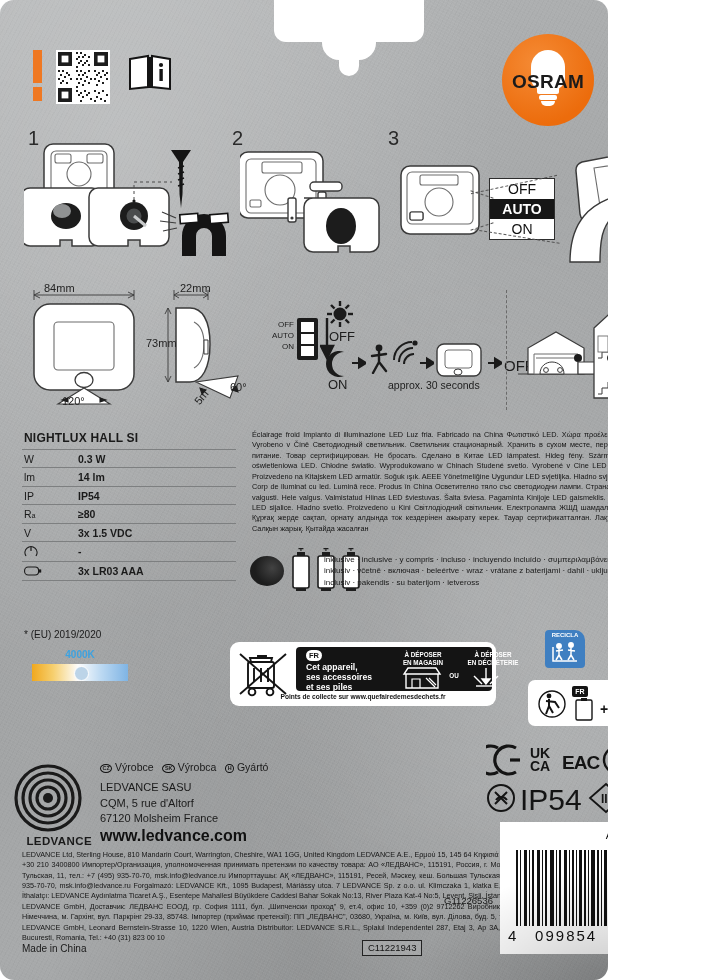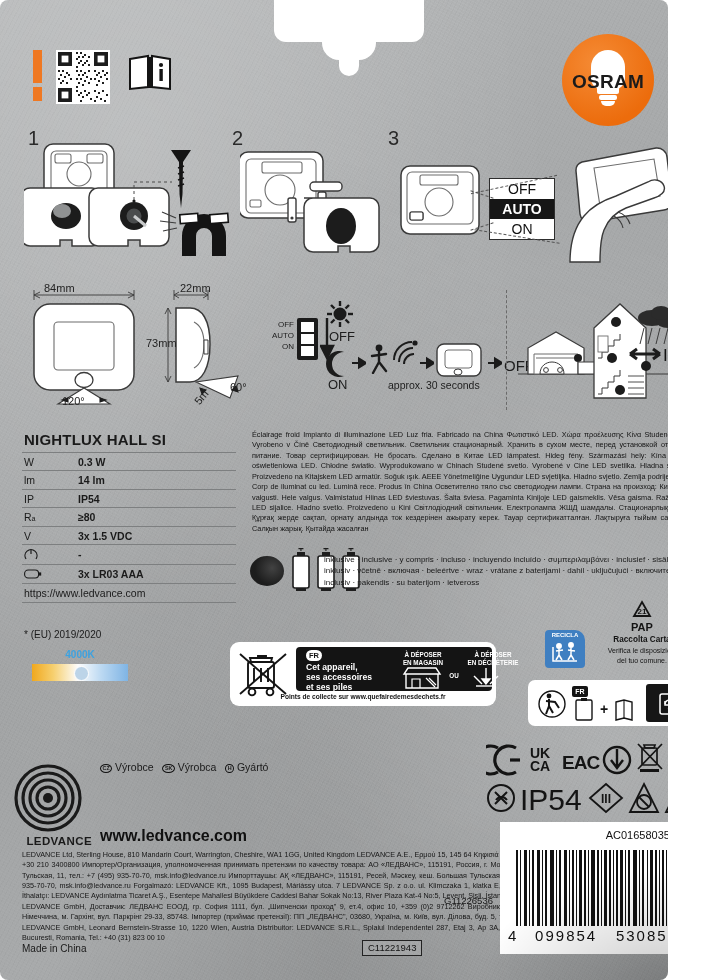--- a/index.html
+++ b/index.html
@@ -1,25 +1,25 @@
 <!DOCTYPE html>
 <html><head>
 <meta charset="utf-8">
 <style>
   html,body{margin:0;padding:0;background:#ffffff;}
   body{width:704px;height:980px;font-family:"Liberation Sans",sans-serif;overflow:hidden;}
 
   .pack{
-    position:relative;width:668px;height:980px;
+    position:relative;width:608px;height:980px;
     background:
       radial-gradient(ellipse at 20% 15%, rgba(255,255,255,.20), rgba(255,255,255,0) 55%),
       radial-gradient(ellipse at 78% 60%, rgba(255,255,255,.14), rgba(255,255,255,0) 50%),
       radial-gradient(ellipse at 50% 95%, rgba(0,0,0,.10), rgba(0,0,0,0) 60%),
       linear-gradient(160deg,#b3b5b6 0%,#a9abac 25%,#9fa1a2 55%,#a7a9aa 80%,#9b9d9e 100%);
-    border-radius:8px;
+    border-radius:14px;
     box-sizing:border-box;
     overflow:hidden;
   }
   .grain{position:absolute;inset:0;pointer-events:none;opacity:.30;
     background-image:
       repeating-linear-gradient(27deg, rgba(255,255,255,.10) 0 1px, rgba(0,0,0,0) 1px 3px),
       repeating-linear-gradient(118deg, rgba(0,0,0,.07) 0 1px, rgba(0,0,0,0) 1px 4px),
       repeating-linear-gradient(72deg, rgba(255,255,255,.06) 0 1px, rgba(0,0,0,0) 1px 2px);}
   .corner-shadow{position:absolute;right:-6px;bottom:-6px;width:200px;height:120px;
     background:radial-gradient(ellipse at 100% 100%, rgba(0,0,0,.22), rgba(0,0,0,0) 70%);
@@ -70,21 +70,21 @@
   .miniswitch{position:absolute;left:297px;top:318px;width:21px;height:42px;background:#1b1b1b;border-radius:2px;}
   .miniswitch i{position:absolute;left:4px;width:13px;height:10px;background:#fff;}
   .swlbl{position:absolute;font:400 8px/1.35 "Liberation Sans",sans-serif;color:#1d1d1d;text-align:right;}
 
   .ip54big{position:absolute;font:400 17px/1 "Liberation Sans",sans-serif;color:#111;}
 
   .vdiv{position:absolute;border-left:1px dashed #6a6a6a;}
 
   
   .spec{position:absolute;left:22px;top:428px;width:214px;font:400 10.5px/1 "Liberation Sans",sans-serif;color:#1a1a1a;}
-  .spec .title{font-weight:700;font-size:15px;letter-spacing:.2px;padding:4px 0 5px 2px;border-bottom:1px solid #7d7f80;}
+  .spec .title{font-weight:700;font-size:12px;letter-spacing:.2px;padding:4px 0 5px 2px;border-bottom:1px solid #7d7f80;}
   .spec .row{display:flex;border-bottom:1px solid #7d7f80;padding:3.6px 0 3.4px 2px;}
   .spec .k{width:54px;flex:none;}
   .spec .v{font-weight:700;}
   .spec .url{padding:4px 0 4px 2px;border-bottom:1px solid #7d7f80;}
   .sm{font-size:7.2px;}
   .foot{position:absolute;left:24px;top:630px;font:400 10px/1 "Liberation Sans",sans-serif;color:#1a1a1a;}
 
   .ctbar{position:absolute;left:32px;top:664px;width:96px;height:17px;
     background:linear-gradient(90deg,#f0a81e 0%,#f6cf6e 22%,#fdfdfd 48%,#bcd9f2 72%,#7fb4e4 100%);}
   .ctdot{position:absolute;left:74px;top:666px;width:13px;height:13px;border-radius:50%;background:#bcd4e8;border:1px solid #fff;}
@@ -561,21 +561,20 @@
     </div>
     <div class="row">
       <span class="k">
         <svg width="20" height="10" viewBox="0 0 20 10">
           <rect x="0.6" y="1" width="14" height="8" rx="3.5" fill="none" stroke="#1a1a1a" stroke-width="1.1"></rect>
           <rect x="14.6" y="3.4" width="2.6" height="3.2" fill="#1a1a1a"></rect>
         </svg>
       </span>
       <span class="v">3x LR03 AAA</span>
     </div>
-    <div class="url">https://www.ledvance.com</div>
   </div>
   <div class="foot">* (EU) 2019/2020</div>
 
   <div class="ctk">4000K</div>
   <div class="ctbar"></div>
   <div class="ctdot"></div>
 
   <div class="mlang">Éclairage froid Impianto di illuminazione LED Luz fria. Fabricado na China Φωτιστικό LED. Χώρα προέλευσης Κίνα Studené světlo. Vyrobeno v Číně Светодиодный светильник. Светильник стационарный. Хранить в сухом месте, перед установкой отключить питание. Товар сертифицирован. Не бросать. Сделано в Китае LED lámpatest. Hideg fény. Származási hely: Kína Oprawa oświetleniowa LED. Chłodne światło. Wyprodukowano w Chinach Studené svetlo. Vyrobené v Cine LED svetilka. Hladna svetloba. Proizvedeno na Kitajskem LED armatür. Soğuk ışık. AEEE Yönetmeliğine Uygundur LED svjetiljka. Hladno svjetlo. Zemlja podrijetla: Kina Corp de iluminat cu led. Lumină rece. Produs în China Осветително тяло със светодиодни лампи. Страна на произход: Китай LED valgusti. Hele valgus. Valmistatud Hiinas LED šviestuvas. Šalta šviesa. Pagaminta Kinijoje LED gaismeklis. Vēsa gaisma. Ražots Kinā LED sijalice. Hladno svetlo. Proizvedeno u Kini Світлодіодний світильник. Електролампа ЖШД шамдалы. Стационарлық шырақ. Құрғақ жерде сақтап, орнату алдында ток кездерінен ажырату керек. Тауар сертификатталған. Лақтыруға тыйым сальнады. Салқын жарық. Қытайда жасалған</div>
 
   <div class="lens"></div>
@@ -766,20 +765,25 @@
   </div>
   <div class="lvname">LEDVANCE</div>
 
   <div class="mfg">
     <span class="cc">CZ</span>
     <span>Výrobce</span>&nbsp;&nbsp;
     <span class="cc">SK</span>
     <span>Výrobca</span>&nbsp;&nbsp;
     <span class="cc">H</span>
     <span>Gyártó</span>
+  </div>
+  <div class="addr">
+    <div>LEDVANCE SASU</div>
+    <div>CQM, 5 rue d'Altorf</div>
+    <div>67120 Molsheim France</div>
   </div>
   <div class="lvurl">www.ledvance.com</div>
 
   <div class="legal">LEDVANCE Ltd, Sterling House, 810 Mandarin Court, Warrington, Cheshire, WA1 1GG, United Kingdom LEDVANCE A.E., Ερμού 15, 145 64 Κηφισιά Αττικής, Τηλέφωνο: +30 210 3400800 Импортер/Организация, уполномоченная принимать претензии по качеству товара: АО «ЛЕДВАНС», 115191, Россия, г. Москва, ул. Большая Тульская, 11, тел.: +7 (495) 935-70-70, msk.info@ledvance.ru Импорттаушы: АҚ «ЛЕДВАНС», 115191, Ресей, Мәскеу, кеш. Большая Тульская, 11, тел.: +7 (495) 935-70-70, msk.info@ledvance.ru Forgalmazó: LEDVANCE Kft., 1095 Budapest, Máriássy utca. 7 LEDVANCE Sp. z o.o. ul. Klimczaka 1, klatka E, 02-797 Warszawa İthalatçı: LEDVANCE Aydınlatma Ticaret A.Ş., Esentepe Mahallesi Büyükdere Caddesi Bahar Sokak No:13, River Plaza Kat-4 No:5, Levent, Şişli, İstanbul Производител: LEDVANCE GmbH, Доставчик: ЛЕДВАНС ЕООД, гр. София 1111, бул. „Шипченски проход" 9, ет.4, офис 10, +359 (0)2 9712262 Виробник: ЛЕДВАНС ГмбХ, Німеччина, м. Гархінг, вул. Паркрінг 29-33, 85748. Імпортер (приймає претензії): ПП „ЛЕДВАНС", 03680, Україна, м. Київ, вул. Ділова, буд. 5, тел. 044 583-59-00 LEDVANCE GmbH, Leonard Bernstein-Strasse 10, 1220 Wien, Austria Distribuitor: LEDVANCE S.R.L., Splaiul Independentei 287, Etaj 3, Ap 3A, 060042, Sector 6, Bucuresti, Romania, Tel.: +40 (31) 823 00 10</div>
   <div class="madein">Made in China</div>
 
   <div class="lotA">C11221943</div>
   <div class="lotB">G11226536</div>
 
   <div class="barcode">

